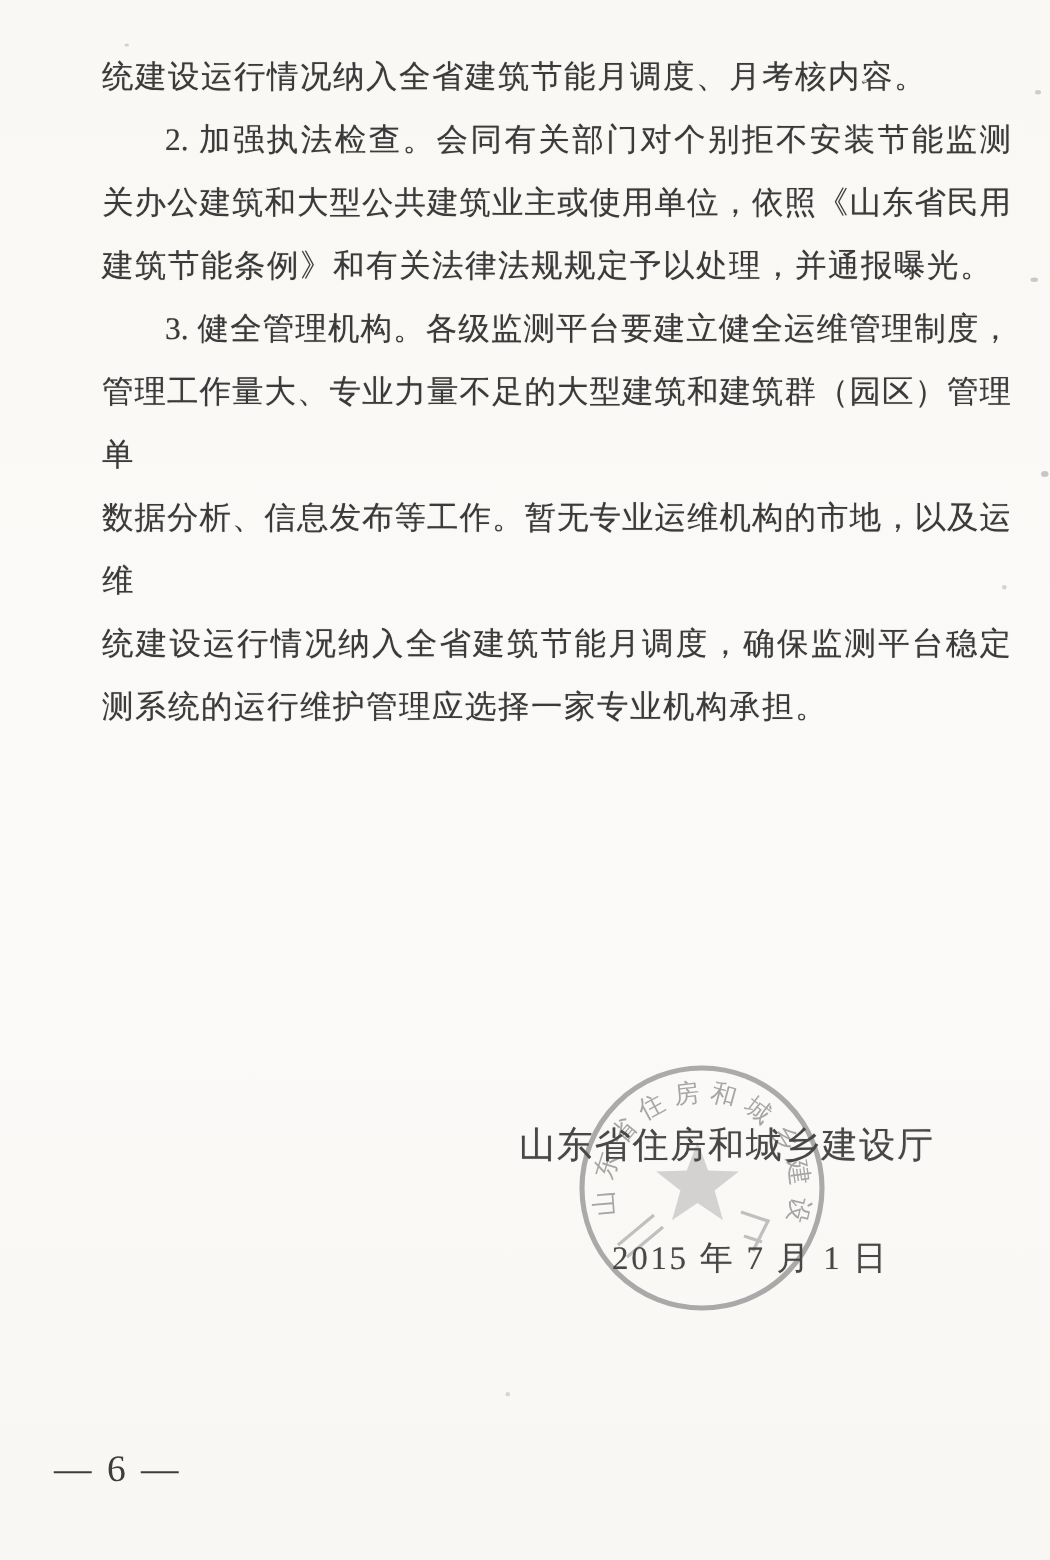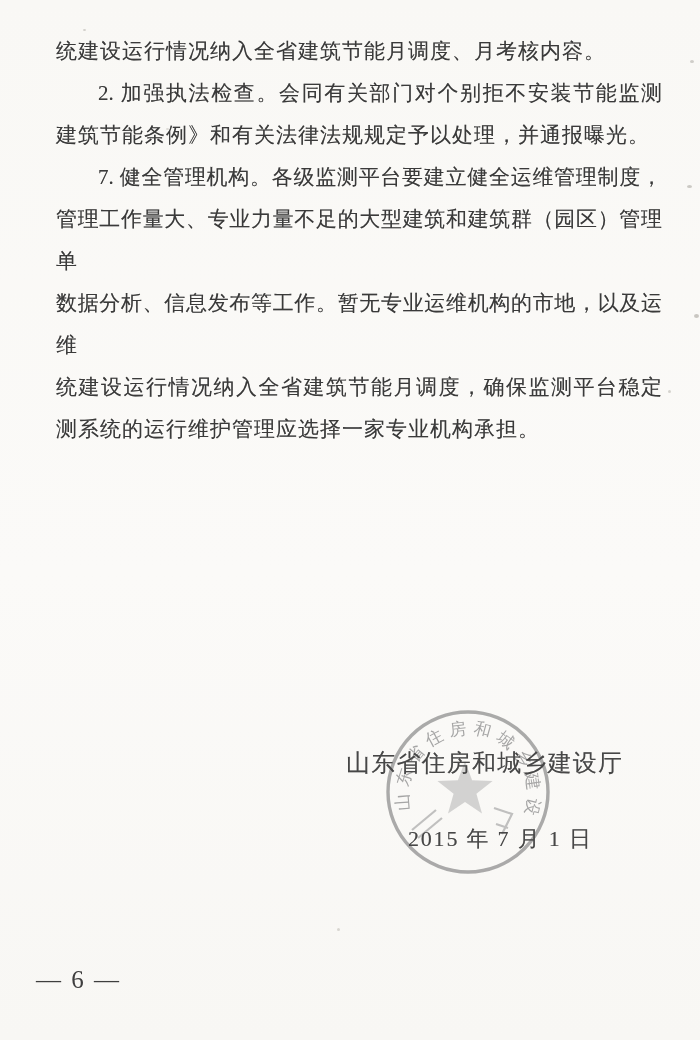--- a/index.html
+++ b/index.html
@@ -15,21 +15,21 @@
     font-family: "Liberation Serif", serif;
   }
   
   .page {
     position: absolute;
     inset: 0;
     background: linear-gradient(180deg, #f9f8f5 0%, #fbfaf8 55%, #f8f7f4 100%);
   }
   .body-text {
     position: absolute;
-    left: 56px;
+    left: 68px;
     top: 30px;
     width: 606px;
     font-size: 21px;
     line-height: 42px;
     color: #3a3a3a;
     text-shadow: 0 0 0.6px rgba(60,60,60,0.45);
   }
   .line {
     letter-spacing: 1px;
     white-space: nowrap;
@@ -93,22 +93,23 @@
   .speck.s8 { left: 337px; top: 928px; width: 3px; height: 3px; background: #d8d6d1; }
 </style>
 </head>
 <body>
 
 <div class="page">
 
   <div class="body-text">
     <div class="line">统建设运行情况纳入全省建筑节能月调度、月考核内容。</div>
     <div class="line indent justify">2. 加强执法检查。会同有关部门对个别拒不安装节能监测</div>
+    <div class="line justify">关办公建筑和大型公共建筑业主或使用单位，依照《山东省民用</div>
     <div class="line">建筑节能条例》和有关法律法规规定予以处理，并通报曝光。</div>
-    <div class="line indent justify">7. 健全管理机构。各级监测平台要建立健全运维管理制度，</div>
+    <div class="line indent justify">3. 健全管理机构。各级监测平台要建立健全运维管理制度，</div>
     <div class="line justify">管理工作量大、专业力量不足的大型建筑和建筑群（园区）管理单</div>
     <div class="line justify">数据分析、信息发布等工作。暂无专业运维机构的市地，以及运维</div>
     <div class="line justify">统建设运行情况纳入全省建筑节能月调度，确保监测平台稳定</div>
     <div class="line">测系统的运行维护管理应选择一家专业机构承担。</div>
   </div>
 
   <svg class="seal" viewBox="0 0 180 180" xmlns="http://www.w3.org/2000/svg">
     <defs>
       <path id="ringPath" d="M 33.6 110.5 A 60 60 0 1 1 146.4 110.5" fill="none"></path>
     </defs>

